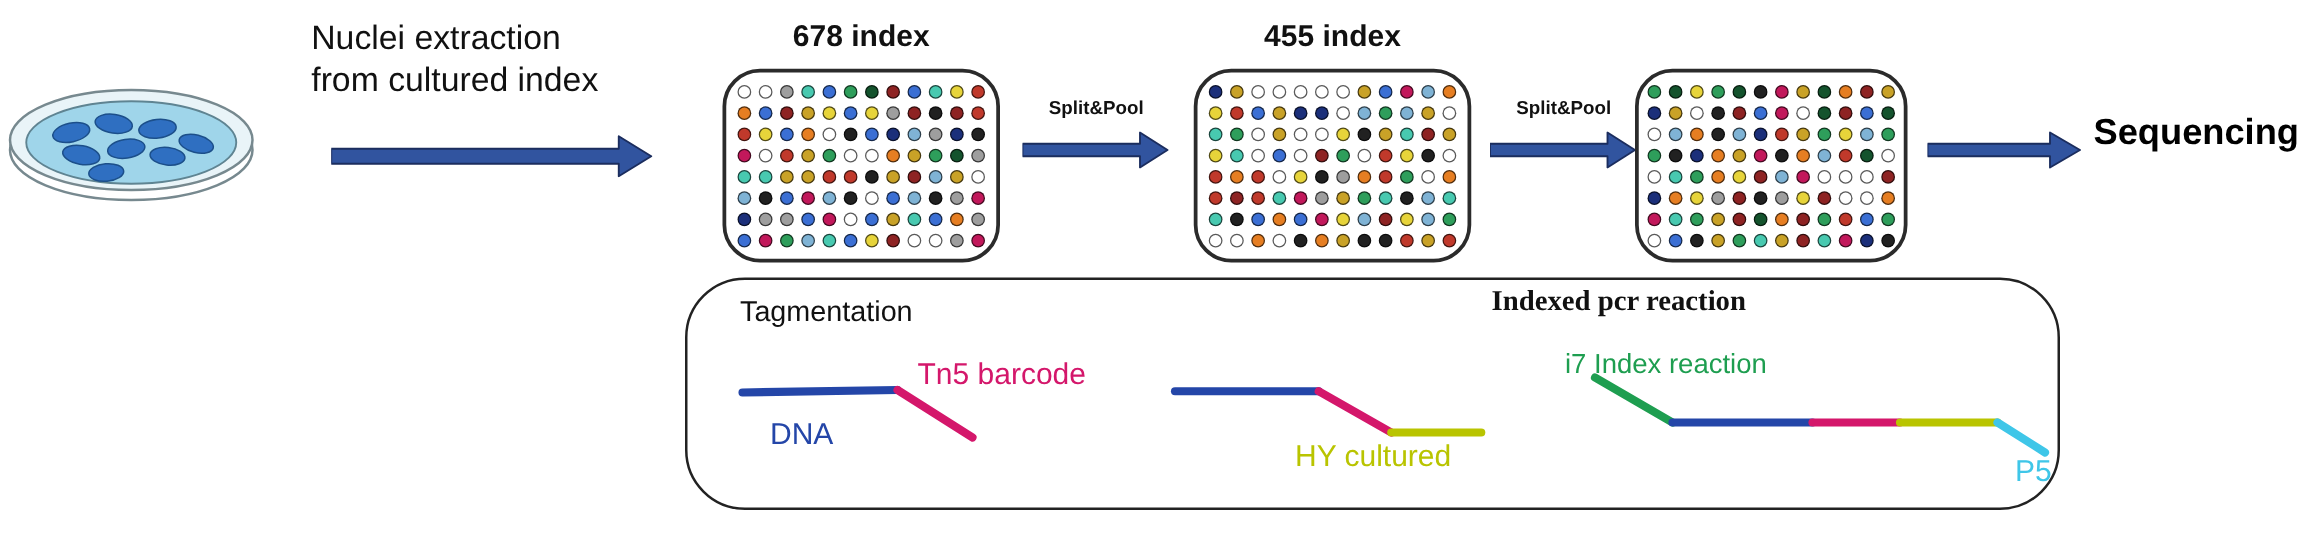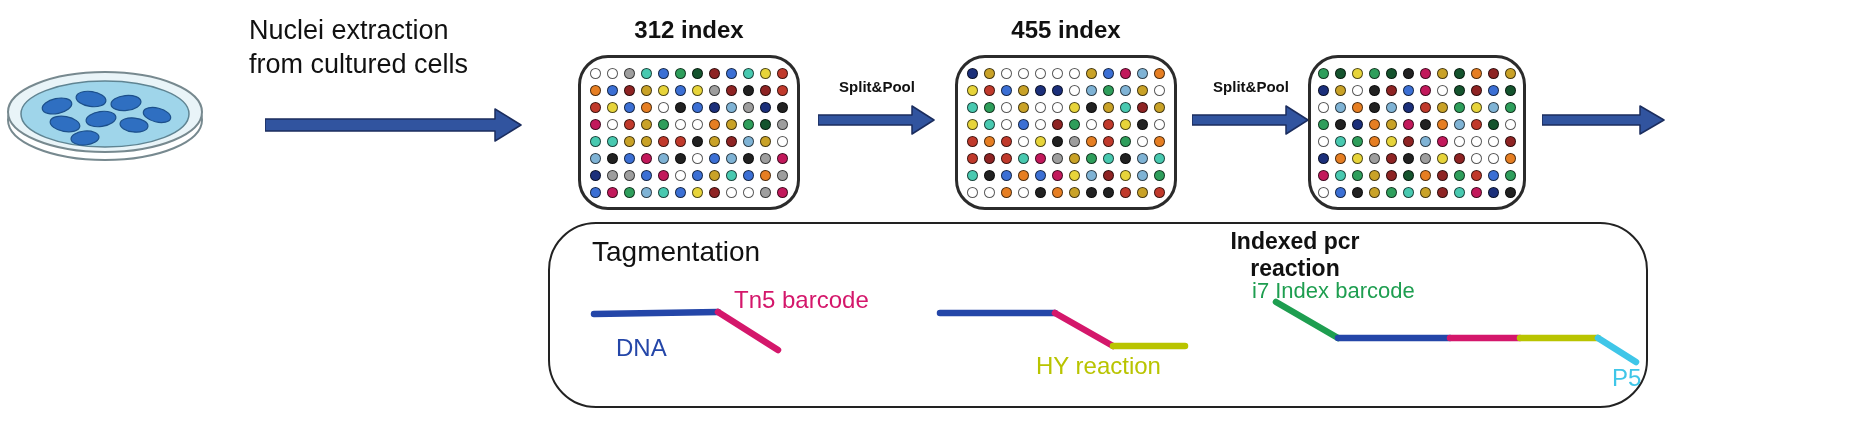--- a/index.html
+++ b/index.html
@@ -18,21 +18,21 @@
   }
   .well { width:11px; height:11px; border-radius:50%; border:1px solid rgba(0,0,0,.65); display:block; }
 
   .splitpool { font-size:15px; font-weight:bold; color:#111; text-align:center; }
 
   .arrow-poly { fill:var(--arrow-blue,#31549f); stroke:var(--arrow-outline,#1b2d5e); stroke-width:1.5; stroke-linejoin:round; }
 
   .seq-text { left:1664px; top:86px; width:186px; text-align:center; font-size:29px; font-weight:bold; color:#000; line-height:1.38; }
 
   .panel { left:548px; top:222px; width:1100px; height:186px; border:2px solid var(--panel-border,#222); border-radius:48px; background:#fff; }
-  .panel-title { font-size:28px; color:#111; text-align:center; }
+  .panel-title { font-size:23px; color:#111; text-align:center; }
   .panel-title.bold { font-weight:bold; font-size:23px; }
 
   .mol-line { fill:none; stroke-width:6.5; stroke-linecap:round; }
   .stroke-dna { stroke:var(--dna-blue,#2446a8); }
   .stroke-tn5 { stroke:var(--tn5-pink,#d4176b); }
   .stroke-hy { stroke:var(--hy-yellow,#bfcc00); }
   .stroke-i7 { stroke:var(--i7-green,#1e9e50); }
   .stroke-p5 { stroke:var(--p5-cyan,#3fc6e8); }
 
   .mol-label { font-size:24px; }
@@ -57,27 +57,27 @@
       <ellipse cx="121" cy="41" rx="15" ry="7.5" transform="rotate(-6 121 41)"></ellipse>
       <ellipse cx="152" cy="53" rx="14" ry="7" transform="rotate(14 152 53)"></ellipse>
       <ellipse cx="60" cy="62" rx="15" ry="7.5" transform="rotate(10 60 62)"></ellipse>
       <ellipse cx="96" cy="57" rx="15" ry="7.5" transform="rotate(-8 96 57)"></ellipse>
       <ellipse cx="129" cy="63" rx="14" ry="7" transform="rotate(6 129 63)"></ellipse>
       <ellipse cx="80" cy="76" rx="14" ry="7" transform="rotate(-5 80 76)"></ellipse>
     </g>
   </svg>
 
   <div class="abs nuclei-text">Nuclei extraction
-from cultured cells</div>
+from cultured index</div>
 
   <svg class="abs" style="left:265px;top:108px;" width="258" height="34" viewBox="0 0 258 34">
     <polygon class="arrow-poly" points="0,11 230,11 230,1 256,17 230,33 230,23 0,23"></polygon>
   </svg>
 
-  <div class="abs plate-label" style="left:578px;top:16px;width:222px;">312 index</div>
+  <div class="abs plate-label" style="left:578px;top:16px;width:222px;">678 index</div>
   <div class="abs plate" style="left:578px;top:55px;width:222px;height:155px;">
       <span class="well" style="background: rgb(255, 255, 255);"></span>
       <span class="well" style="background: rgb(255, 255, 255);"></span>
       <span class="well" style="background: rgb(158, 158, 158);"></span>
       <span class="well" style="background: rgb(72, 201, 176);"></span>
       <span class="well" style="background: rgb(59, 111, 212);"></span>
       <span class="well" style="background: rgb(46, 158, 91);"></span>
       <span class="well" style="background: rgb(20, 83, 45);"></span>
       <span class="well" style="background: rgb(142, 35, 35);"></span>
       <span class="well" style="background: rgb(59, 111, 212);"></span>
@@ -377,42 +377,43 @@
       <span class="well" style="background: rgb(194, 24, 91);"></span>
       <span class="well" style="background: rgb(27, 47, 122);"></span>
       <span class="well" style="background: rgb(33, 33, 33);"></span>
     </div>
 
   <svg class="abs" style="left:1542px;top:104px;" width="124" height="32" viewBox="0 0 124 32">
     <polygon class="arrow-poly" points="0,11 98,11 98,2 122,16 98,30 98,21 0,21"></polygon>
   </svg>
 
   <div class="abs seq-text">
+    <div>Sequencing</div>
   </div>
 
   <div class="abs panel"></div>
 
   <div class="abs panel-title" style="left:560px;top:236px;width:200px;text-align:left;padding-left:32px;">Tagmentation</div>
-  <div class="abs panel-title bold" style="left:1185px;top:228px;width:220px;">Indexed pcr reaction</div>
+  <div class="abs panel-title bold" style="left:1185px;top:228px;width:220px;font-family:Liberation Serif, serif;">Indexed pcr reaction</div>
 
   <svg class="abs" style="left:588px;top:298px;" width="200" height="62" viewBox="0 0 200 62">
     <line class="mol-line stroke-dna" x1="6" y1="16" x2="130" y2="14"></line>
     <line class="mol-line stroke-tn5" x1="130" y1="14" x2="190" y2="52"></line>
   </svg>
   <div class="abs mol-label lbl-dna" style="left:616px;top:334px;">DNA</div>
   <div class="abs mol-label lbl-tn5" style="left:734px;top:286px;text-align:right;">Tn5 barcode</div>
 
   <svg class="abs" style="left:935px;top:298px;" width="255" height="60" viewBox="0 0 255 60">
     <line class="mol-line stroke-dna" x1="5" y1="15" x2="120" y2="15"></line>
     <line class="mol-line stroke-tn5" x1="120" y1="15" x2="178" y2="48"></line>
     <line class="mol-line stroke-hy" x1="178" y1="48" x2="250" y2="48"></line>
   </svg>
-  <div class="abs mol-label lbl-hy" style="left:1036px;top:352px;">HY reaction</div>
-
-  <div class="abs mol-label lbl-i7" style="left:1252px;top:278px;">i7 Index barcode</div>
+  <div class="abs mol-label lbl-hy" style="left:1036px;top:352px;">HY cultured</div>
+
+  <div class="abs mol-label lbl-i7" style="left:1252px;top:278px;">i7 Index reaction</div>
   <svg class="abs" style="left:1268px;top:296px;" width="380" height="78" viewBox="0 0 380 78">
     <line class="mol-line stroke-i7" x1="8" y1="6" x2="70" y2="42"></line>
     <line class="mol-line stroke-dna" x1="70" y1="42" x2="182" y2="42"></line>
     <line class="mol-line stroke-tn5" x1="182" y1="42" x2="252" y2="42"></line>
     <line class="mol-line stroke-hy" x1="252" y1="42" x2="330" y2="42"></line>
     <line class="mol-line stroke-p5" x1="330" y1="42" x2="368" y2="66"></line>
   </svg>
   <div class="abs mol-label lbl-p5" style="left:1612px;top:364px;">P5</div>
 
 </div>

